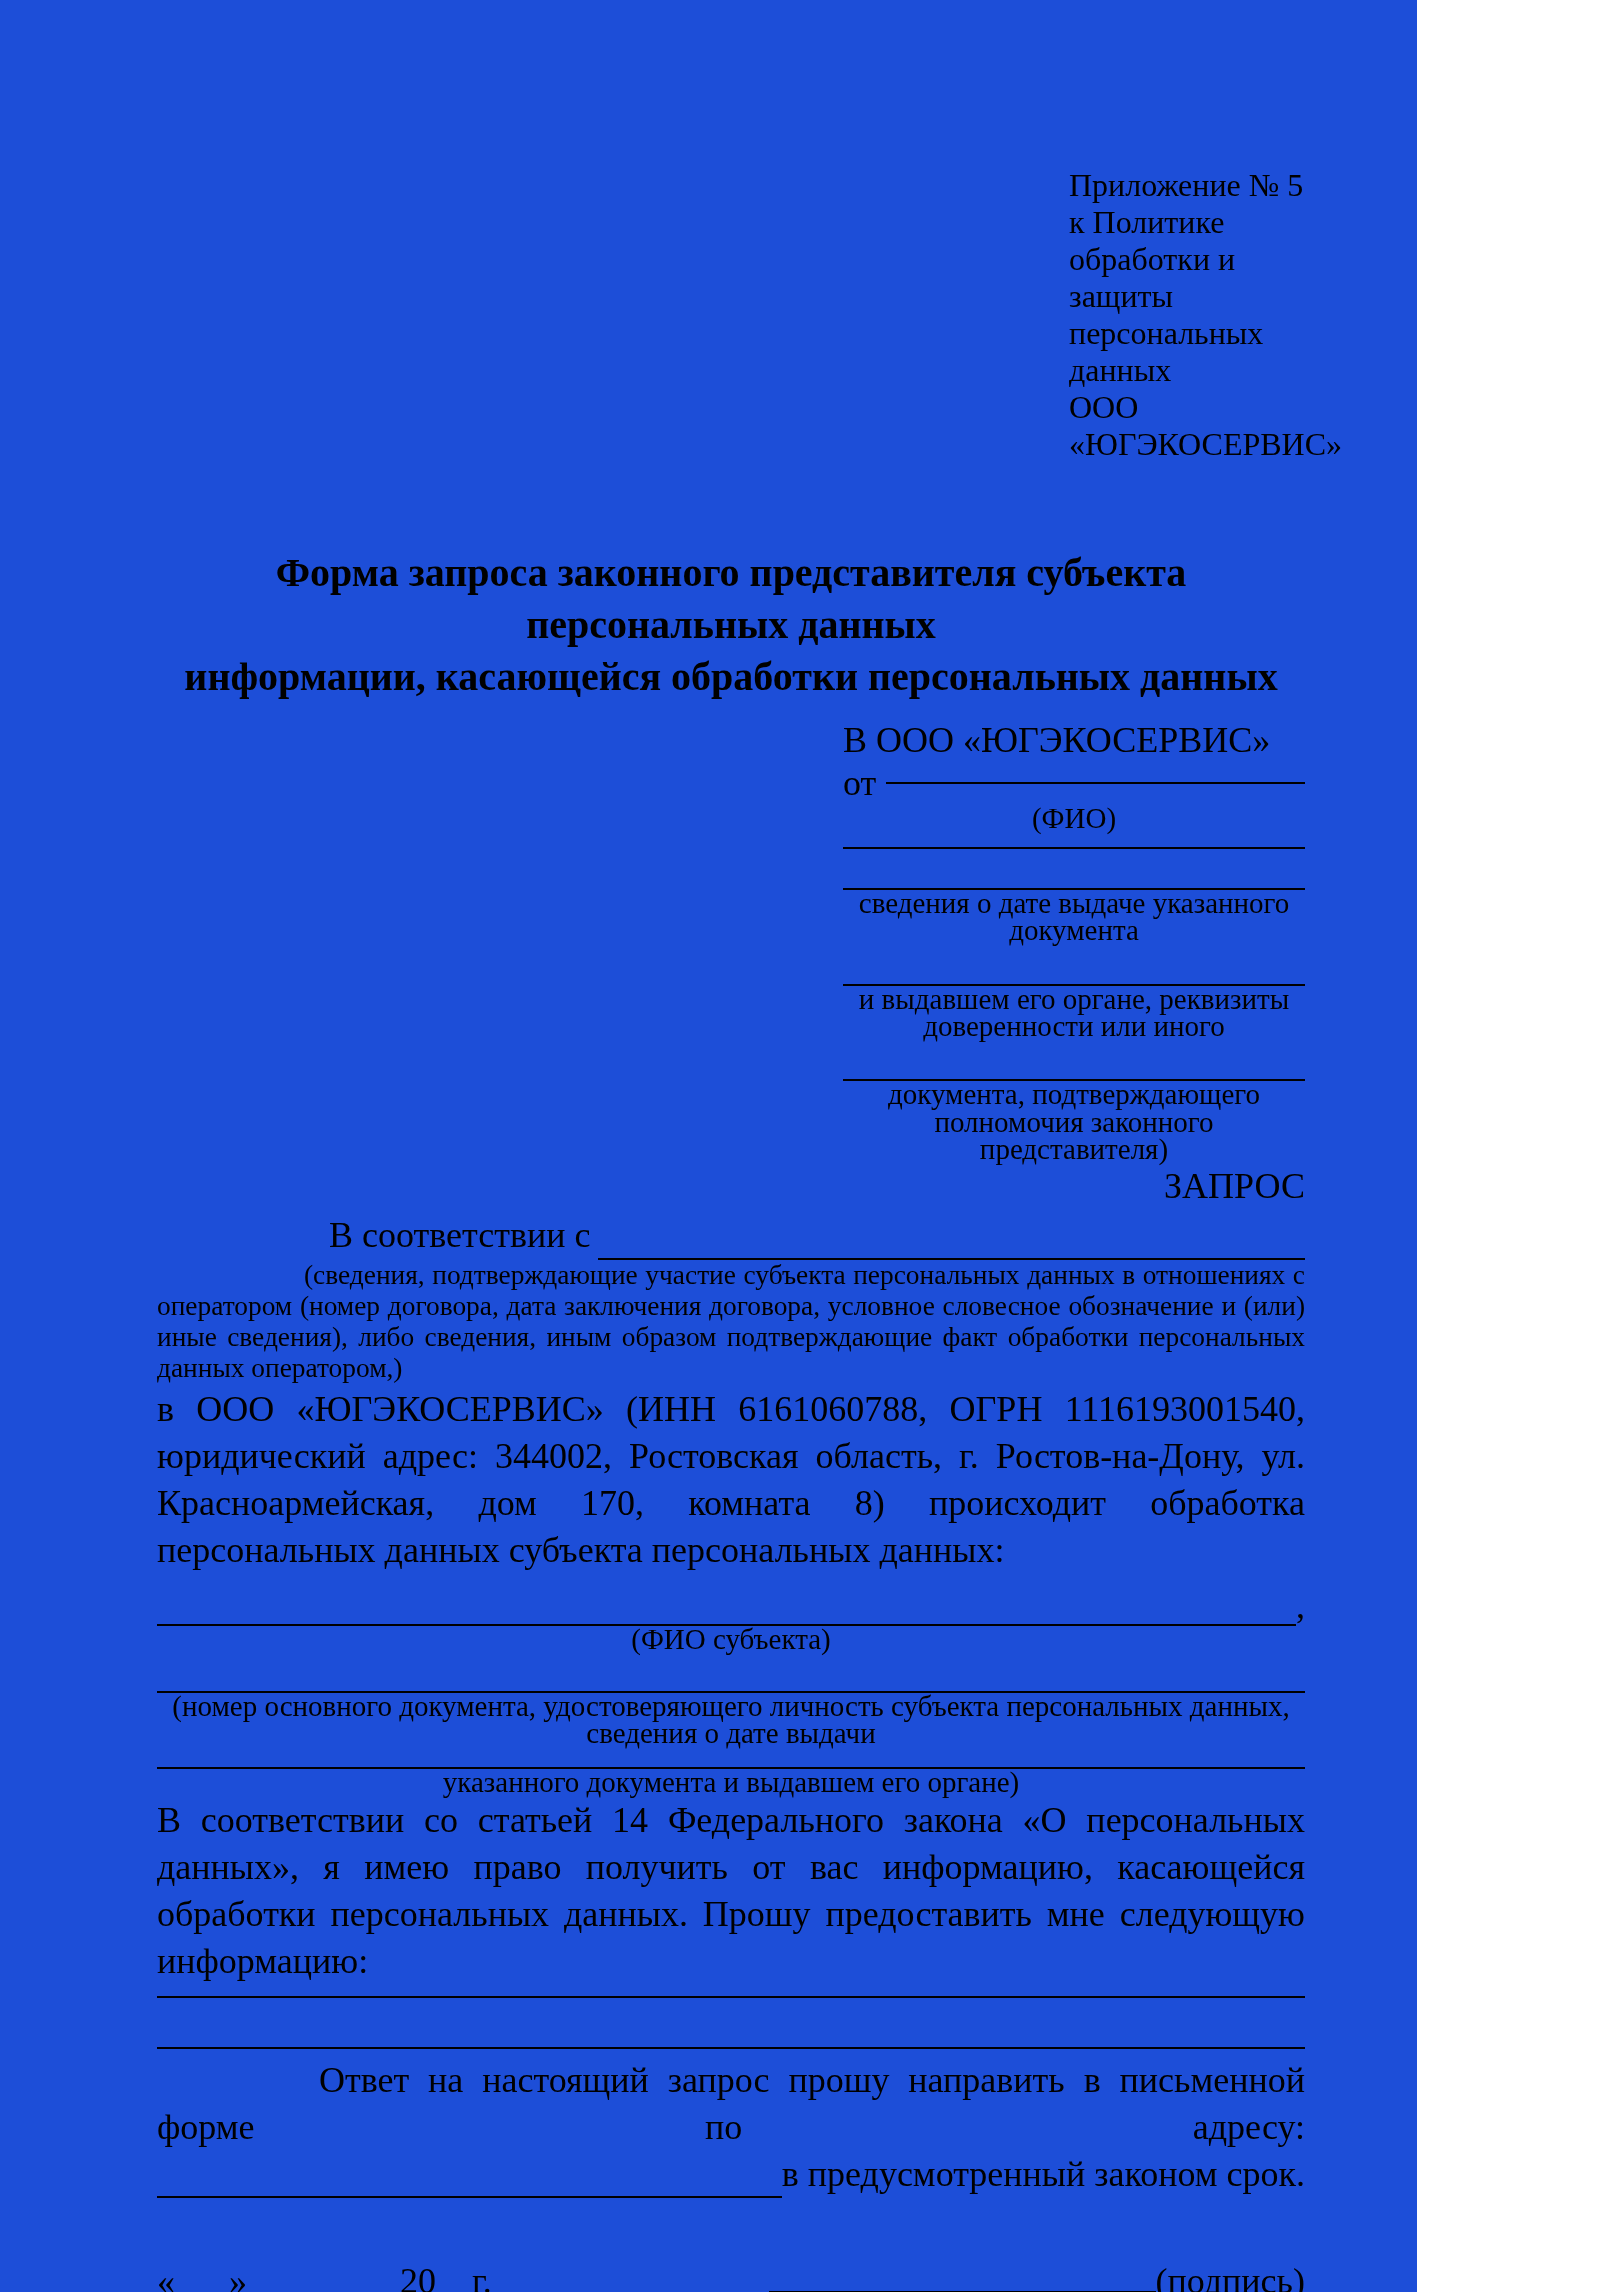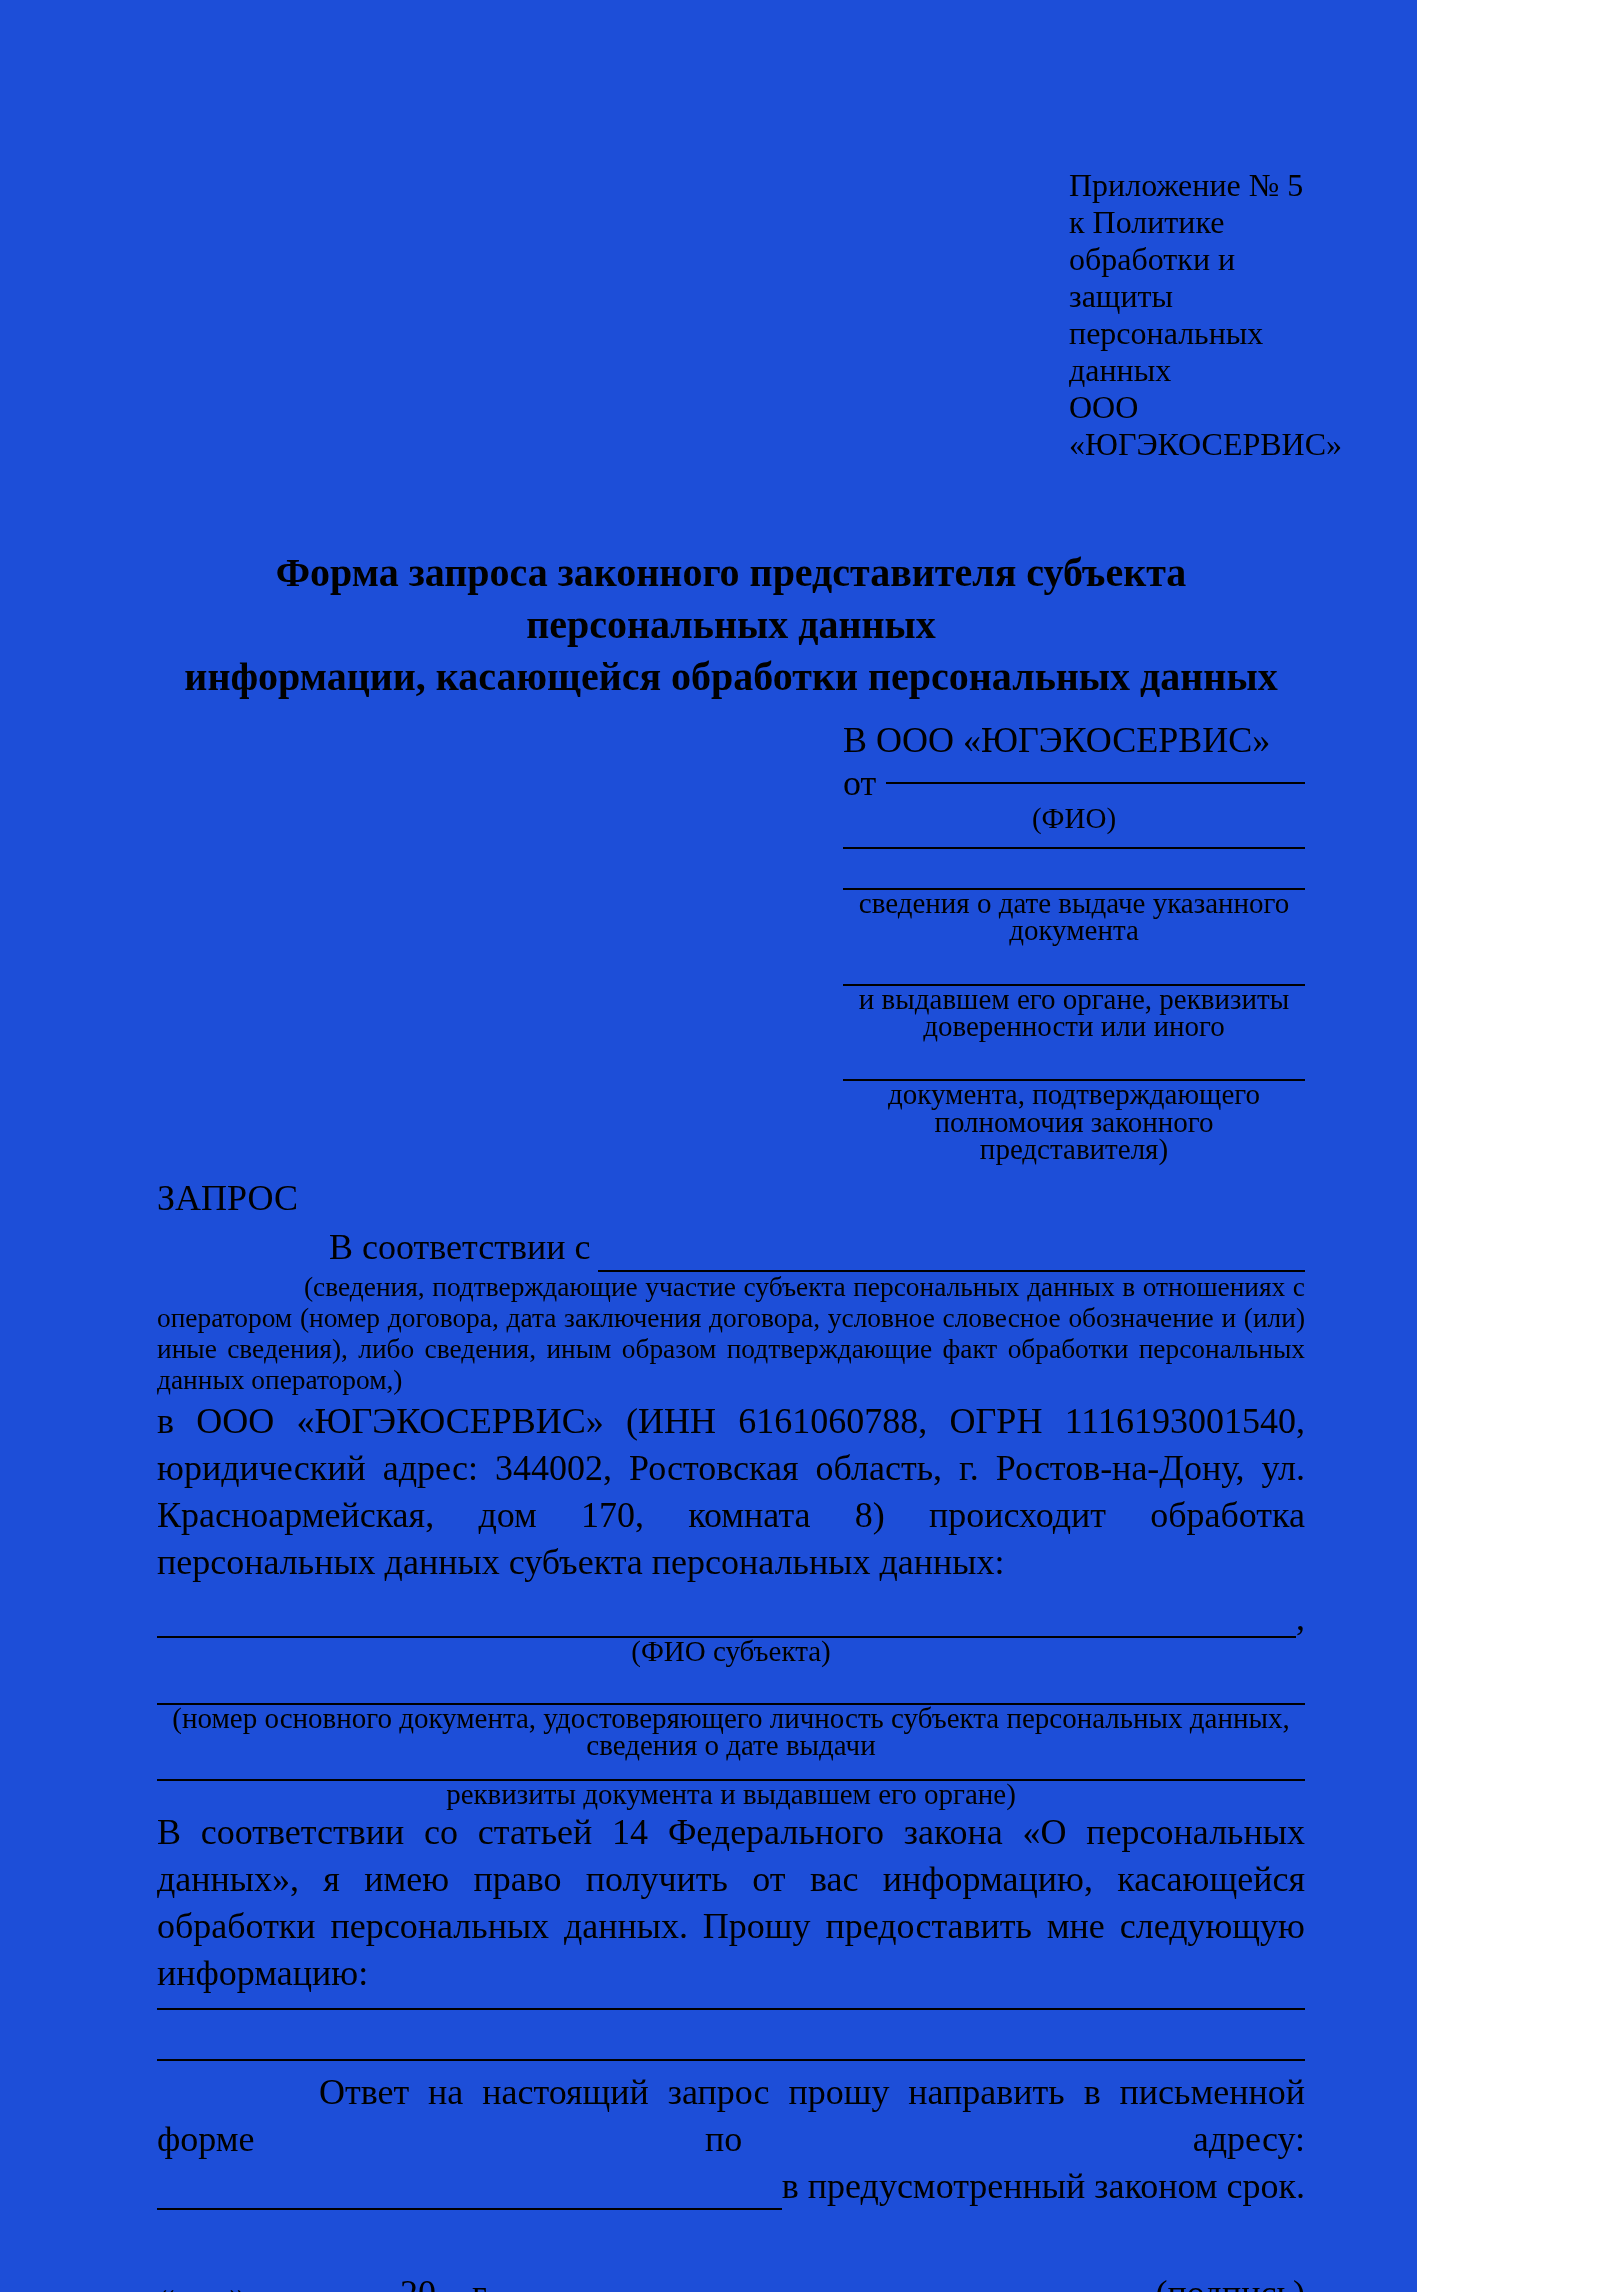--- a/index.html
+++ b/index.html
@@ -23,21 +23,21 @@
   .addr { margin-left: 686px; margin-top: 15.7px; }
   .addr .to { line-height: 43px; }
   .row { display: flex; align-items: center; line-height: 43px; }
   .row .lbl { white-space: nowrap; margin-right: 9.8px; }
   .uline { border-bottom: 2.9px solid #000; }
   .grow { flex: 1 1 auto; }
   .cap { font-size: 29px; line-height: 27.4px; text-align: center; }
   .blank-first { height: 14.7px; border-bottom: 2.9px solid #000; }
   .blank { height: 39px; border-bottom: 2.9px solid #000; }
   
-  .zapros { text-align: left; margin-top: 12px; line-height: 45px; }
+  .zapros { text-align: right; margin-top: 0; line-height: 45px; }
   .intro { display: flex; align-items: flex-end; margin-top: 2px; line-height: 49px; }
   .intro .lbl { white-space: nowrap; margin-left: 172px; margin-right: 7.8px; }
   .note { font-size: 27.4px; line-height: 31px; text-align: justify; text-indent: 147px; }
   .par { line-height: 47px; text-align: justify; }
   .par.mt { margin-top: 2px; }
   .subjrow { display: flex; align-items: flex-end; margin-top: 13.7px; height: 39px; line-height: 39px; }
   .subjrow .comma { white-space: nowrap; }
   .fblank-a { height: 37px; border-bottom: 2.9px solid #000; }
   .fblank-b { height: 19.6px; border-bottom: 2.9px solid #000; }
   .fblank-c { height: 11.8px; border-bottom: 2.9px solid #000; }
@@ -100,21 +100,21 @@
   <div class="subjrow">
     <span class="uline grow"></span>
     <span class="comma">,</span>
   </div>
   <div class="cap">(ФИО субъекта)</div>
 
   <div class="fblank-a"></div>
   <div class="cap">(номер основного документа, удостоверяющего личность субъекта персональных данных, сведения о дате выдачи</div>
 
   <div class="fblank-b"></div>
-  <div class="cap">реквизиты документа и выдавшем его органе)</div>
+  <div class="cap">указанного документа и выдавшем его органе)</div>
 
   <div class="par">В соответствии со статьей 14 Федерального закона «О персональных данных», я имею право получить от вас информацию, касающейся обработки персональных данных. Прошу предоставить мне следующую информацию:</div>
 
   <div class="fblank-c"></div>
   <div class="fblank-d"></div>
 
   <div class="answer">Ответ на настоящий запрос прошу направить в письменной форме по адресу:</div>
   <div class="ansrow">
     <span class="uline grow"></span>
     <span class="suffix">в предусмотренный законом срок.</span>

